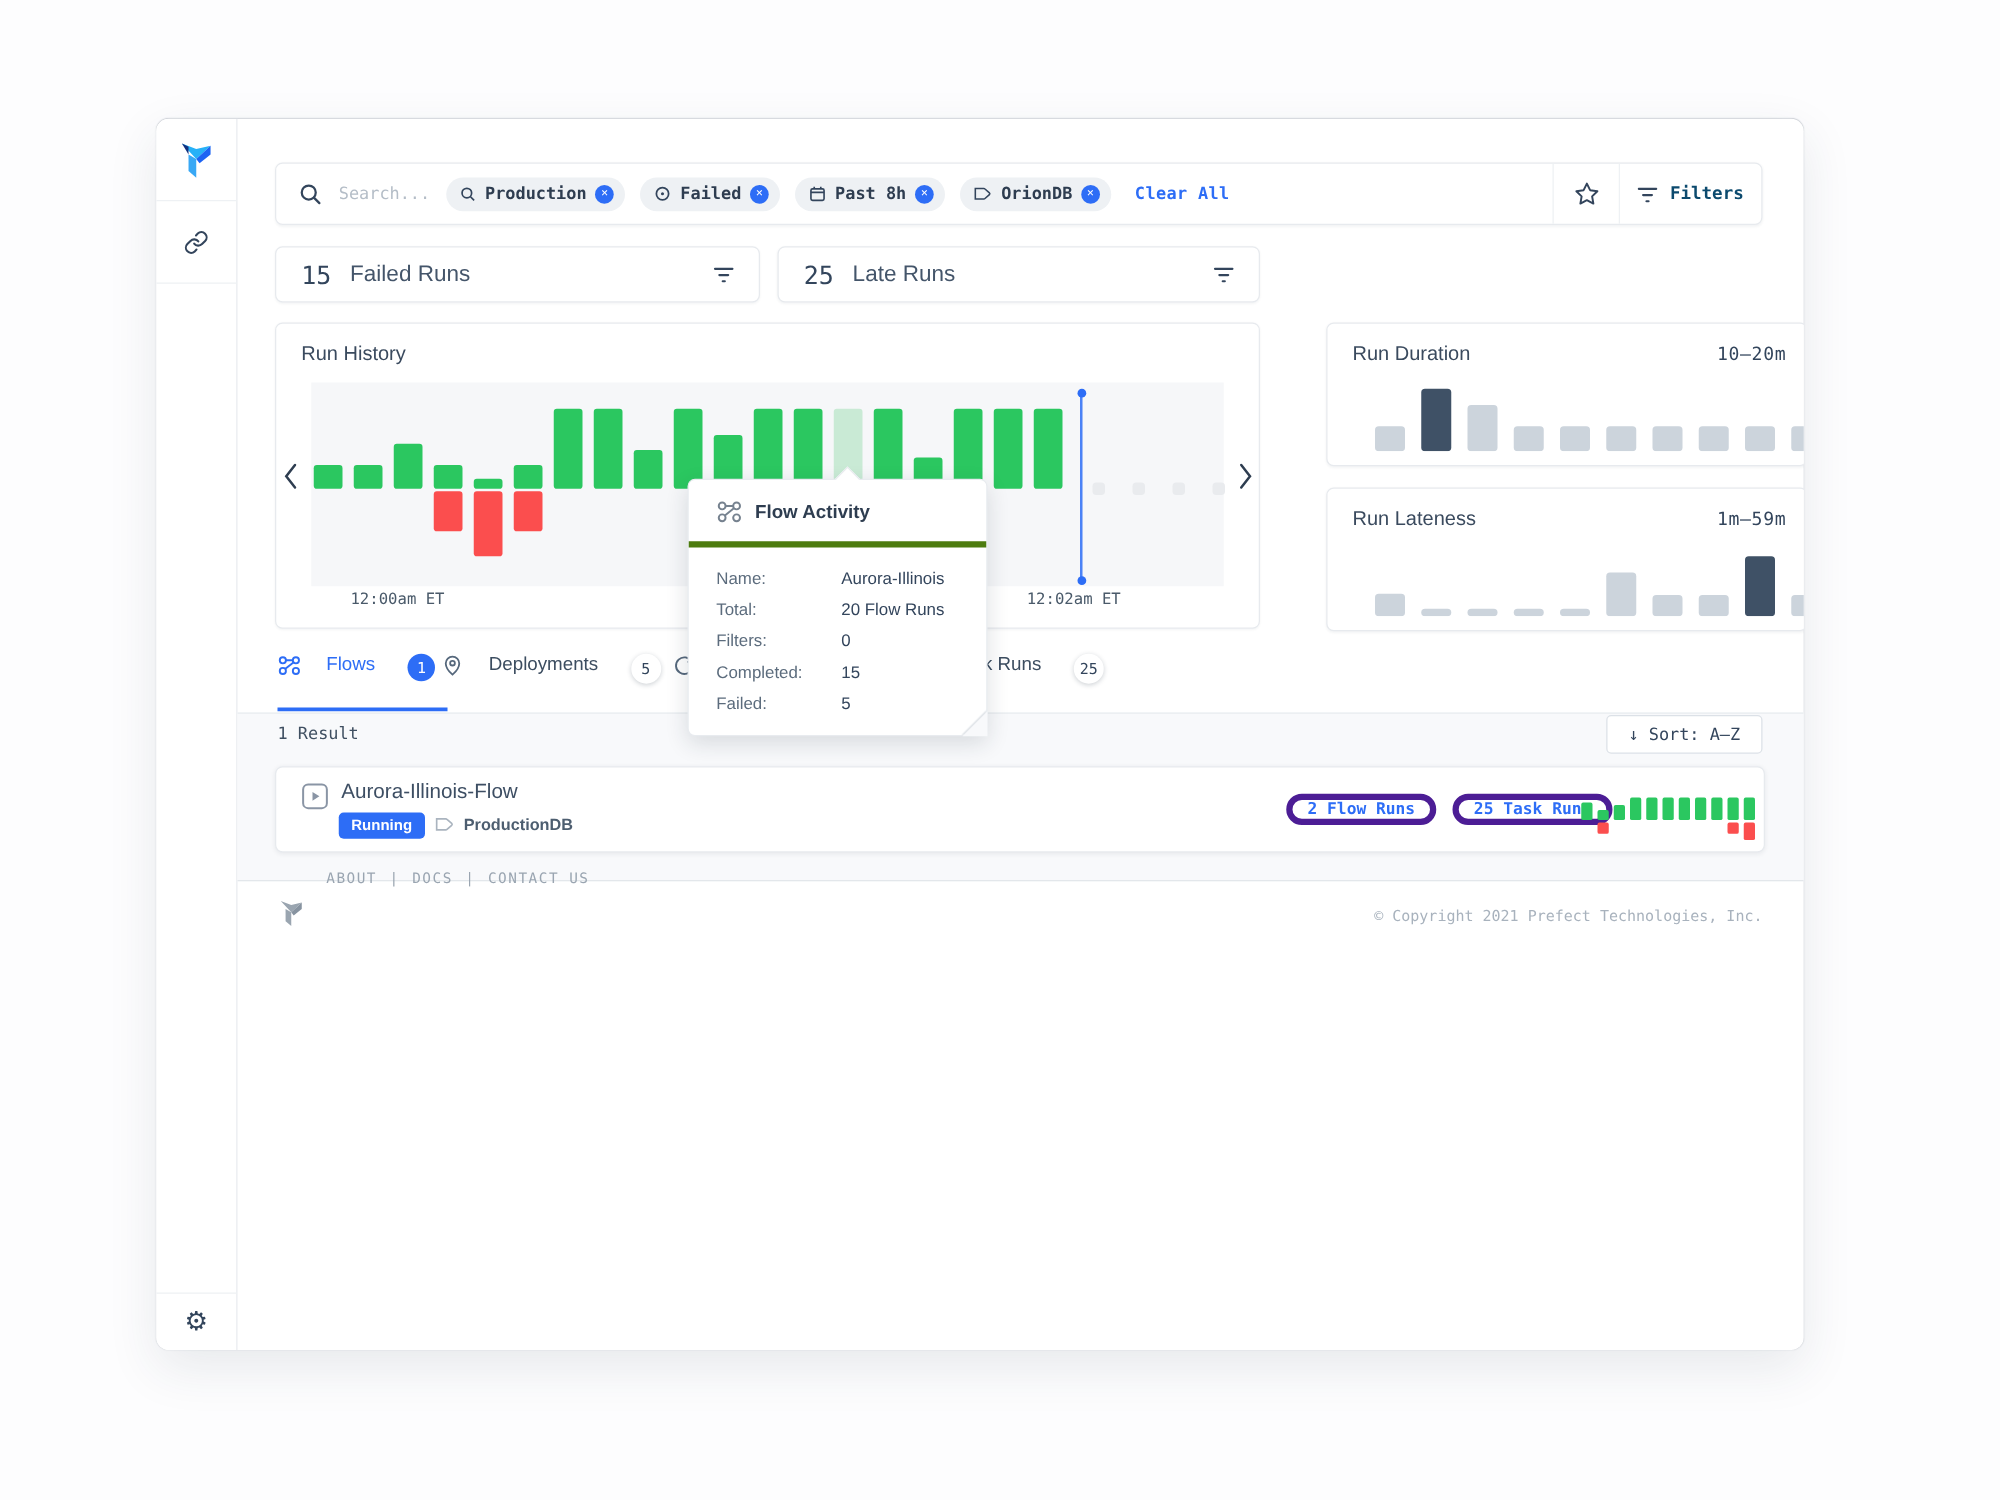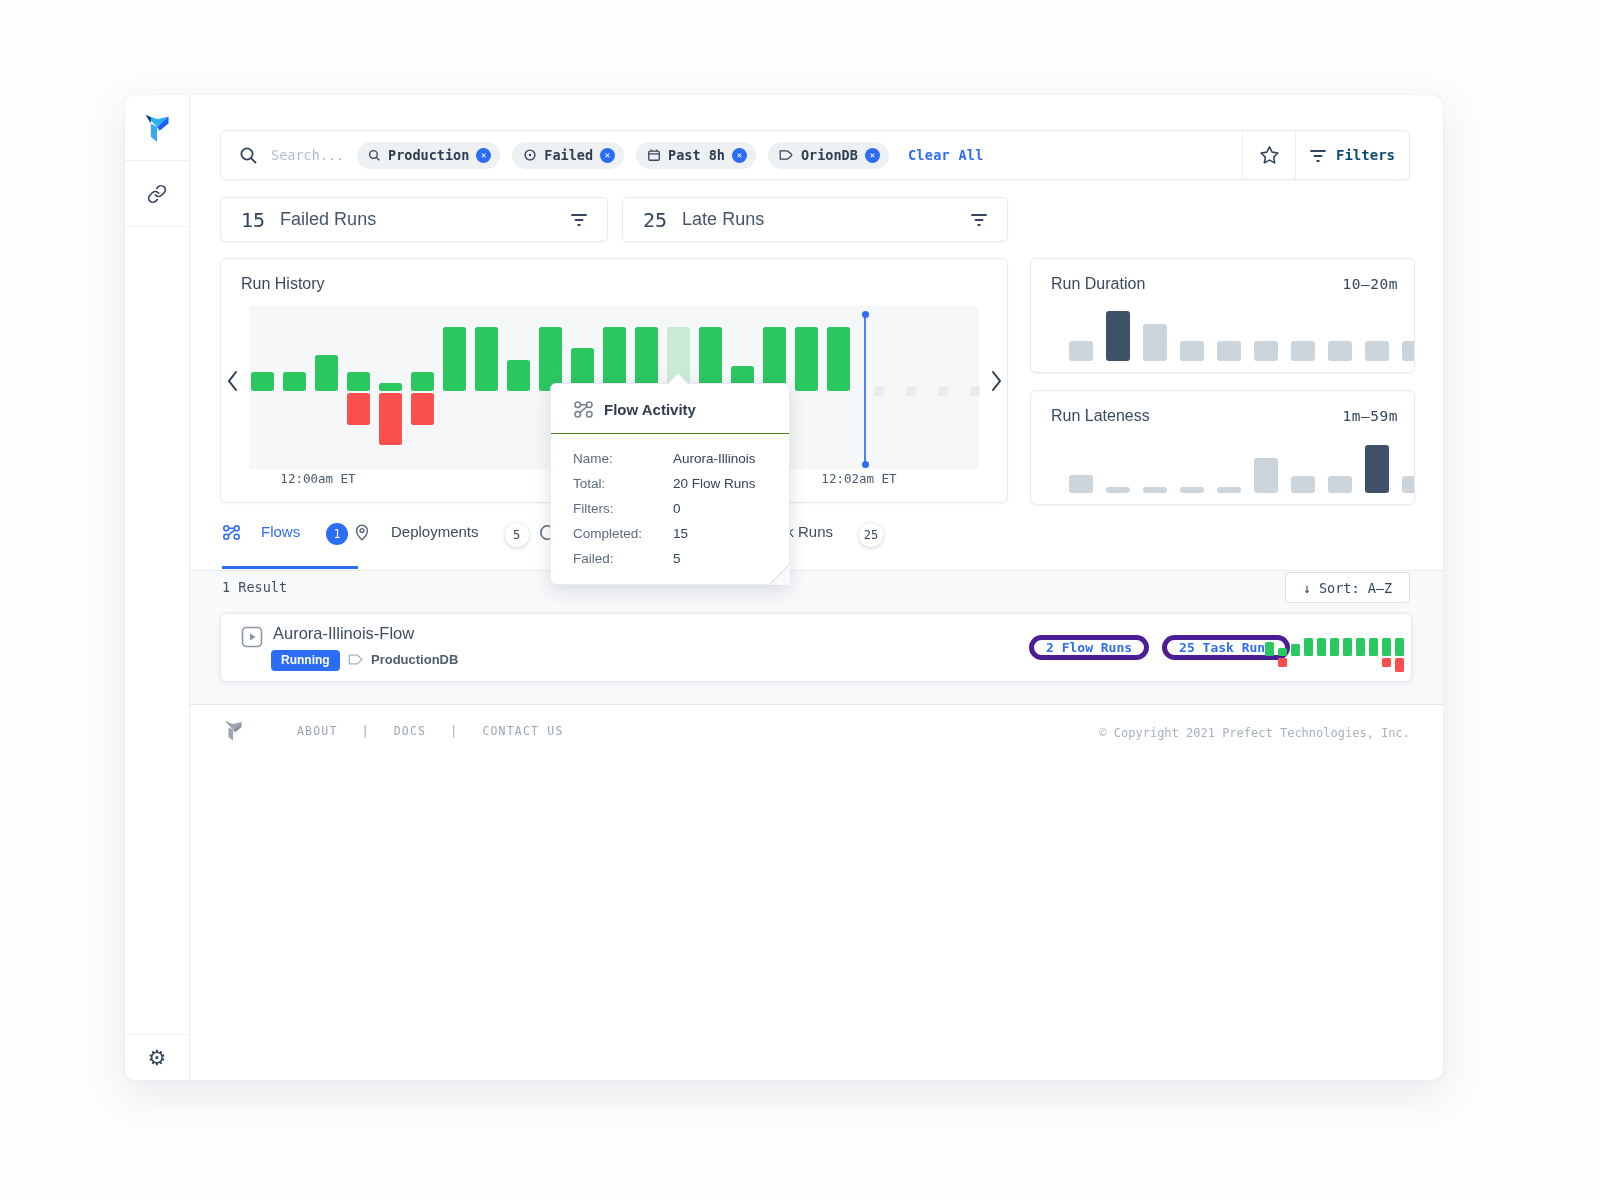--- a/index.html
+++ b/index.html
@@ -36,21 +36,21 @@
   .rh-card { left:95px; top:163px; width:788px; height:245px; }
   .rh-title { position:absolute; left:20px; top:16px; font-size:16px; color:#3a4a5e; }
   .rh-plot { position:absolute; left:28px; top:47px; width:730px; height:163px; background:#f6f7f9; }
   .rh-bar { position:absolute; width:23px; border-radius:2.5px; }
   .rh-ghost { position:absolute; top:80px; width:10px; height:10px; border-radius:3px; background:#e9ebee; }
   .rh-marker-line { position:absolute; left:615px; top:10px; width:2px; height:148px; background:#2d6df6; opacity:.85; }
   .rh-marker-dot { position:absolute; left:612.5px; width:7px; height:7px; border-radius:50%; background:#2d6df6; }
   .chev { position:absolute; top:107px; width:14px; height:30px; display:flex; align-items:center; justify-content:center; cursor:pointer; }
   .time-label { position:absolute; top:212px; width:140px; text-align:center; font-size:12.5px; color:#4a5a6a; }
   
-  .mini-card { left:905px; width:385px; height:115px; overflow:hidden; }
+  .mini-card { left:936px; width:385px; height:115px; overflow:hidden; }
   .mini-head { position:absolute; left:20px; right:16px; top:16px; display:flex; justify-content:space-between; align-items:baseline; }
   .mini-title { font-size:16px; color:#3a4a5e; }
   .mini-range { font-size:14.5px; color:#33455c; letter-spacing:.5px; }
   .histo { position:absolute; left:38px; right:0; bottom:11px; height:58px; display:flex; align-items:flex-end; gap:13px; overflow:hidden; }
   .hbar { width:24px; border-radius:3px; background:#ccd4dc; flex:none; }
   
   .tabs { position:absolute; left:97px; top:428px; width:1190px; height:46px; }
   .tab { position:absolute; top:0; height:100%; display:flex; align-items:flex-start; gap:20px; cursor:pointer; color:#3c4d60; }
   .tab-label { font-size:15px; font-weight:500; white-space:nowrap; }
   .tab.active { color:#2d6df6; border-bottom:3px solid #2d6df6; padding-right:10px; }
@@ -72,32 +72,32 @@
   .row-chips { position:absolute; left:808px; top:21px; display:flex; gap:13px; }
   .pill { border:5px solid #4c1d95; border-radius:13px; height:25px; display:flex; align-items:center; padding:0 12px;
           font-size:13px; color:#2d6df6; font-weight:bold; background:#fff; }
   .spark { position:absolute; right:5px; top:16px; width:141px; height:48px; }
   .sp-bar { position:absolute; width:9px; border-radius:1.5px; }
   
   .tooltip { position:absolute; left:425px; top:288px; width:240px; background:#fff; border:1px solid #e8ebef; border-radius:6px;
              box-shadow:0 6px 18px rgba(25,39,57,.14); z-index:40; }
   .tt-notch { position:absolute; left:120px; top:-8px; width:14px; height:14px; background:#fff; transform:rotate(45deg);
               border-left:1px solid #e8ebef; border-top:1px solid #e8ebef; }
-  .tt-head { display:flex; align-items:center; gap:10px; padding:15px 4px 13px 22px; border-bottom:1px solid #4d7c0f; }
+  .tt-head { display:flex; align-items:center; gap:10px; padding:15px 4px 13px 22px; border-bottom:5px solid #4d7c0f; }
   .tt-title { font-size:15px; font-weight:bold; color:#2e3d50; }
   .tt-body { padding:17px 20px 16px 22px; }
   .tt-row { display:flex; margin-bottom:10px; font-size:13.5px; }
   .tt-row:last-child { margin-bottom:2px; }
   .tt-label { width:100px; color:#5c6c7d; }
   .tt-value { color:#33455c; }
   .tt-fold { position:absolute; right:-1px; bottom:-1px; width:0; height:0; border-bottom:20px solid #f8f9fb; border-left:20px solid transparent;
              filter:drop-shadow(-1px -1px 0 #e2e6ea); }
   
   .footer-logo { position:absolute; left:97px; top:623px; }
-  .footer-links { position:absolute; left:136px; top:629px; font-size:11.5px; letter-spacing:1.2px; color:#9aa5b1; display:flex; gap:24px;margin-left:36px; }
+  .footer-links { position:absolute; left:136px; top:600px; font-size:11.5px; letter-spacing:1.2px; color:#9aa5b1; display:flex; gap:10px; }
   .copyright { position:absolute; right:33px; top:631px; font-size:12px; color:#a8b2bd; }
   svg { display:block; }
 </style>
 </head>
 <body>
 
 <div class="window">
 
   <div class="sidebar">
     <div class="side-cell">

